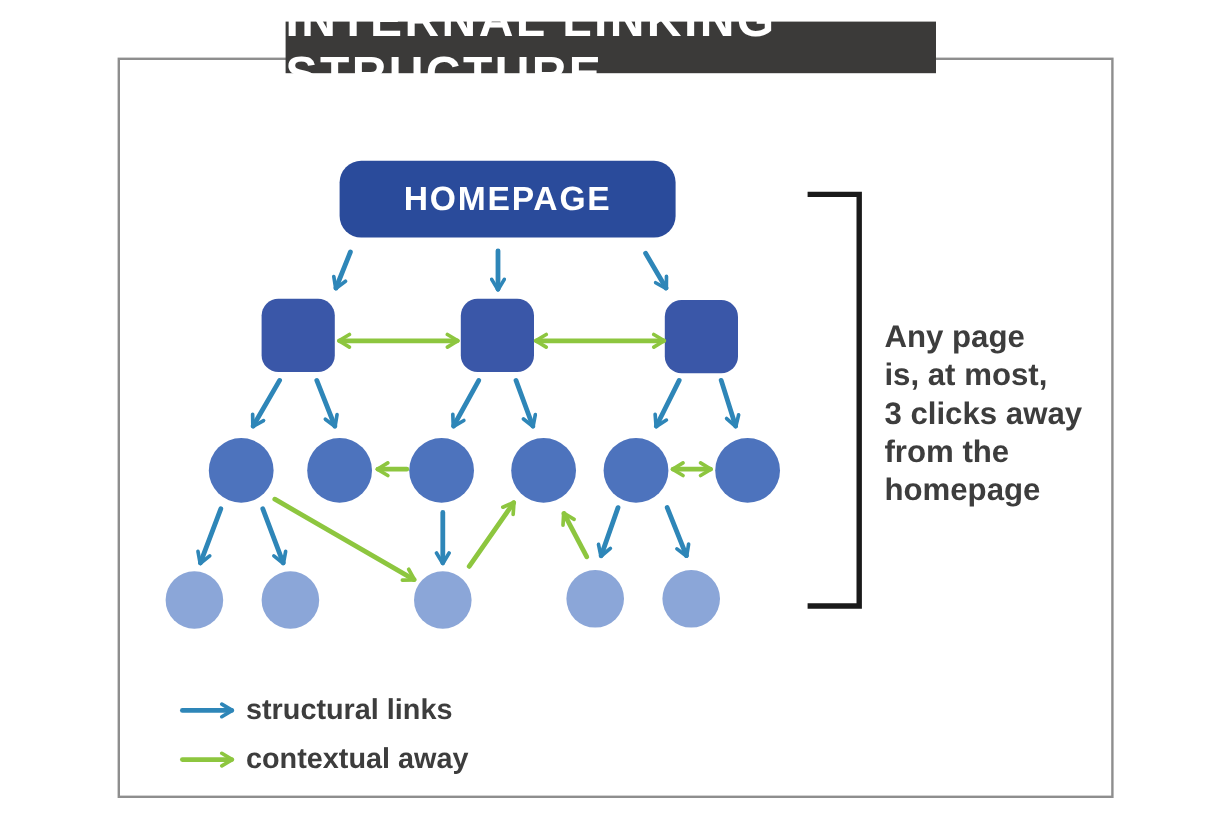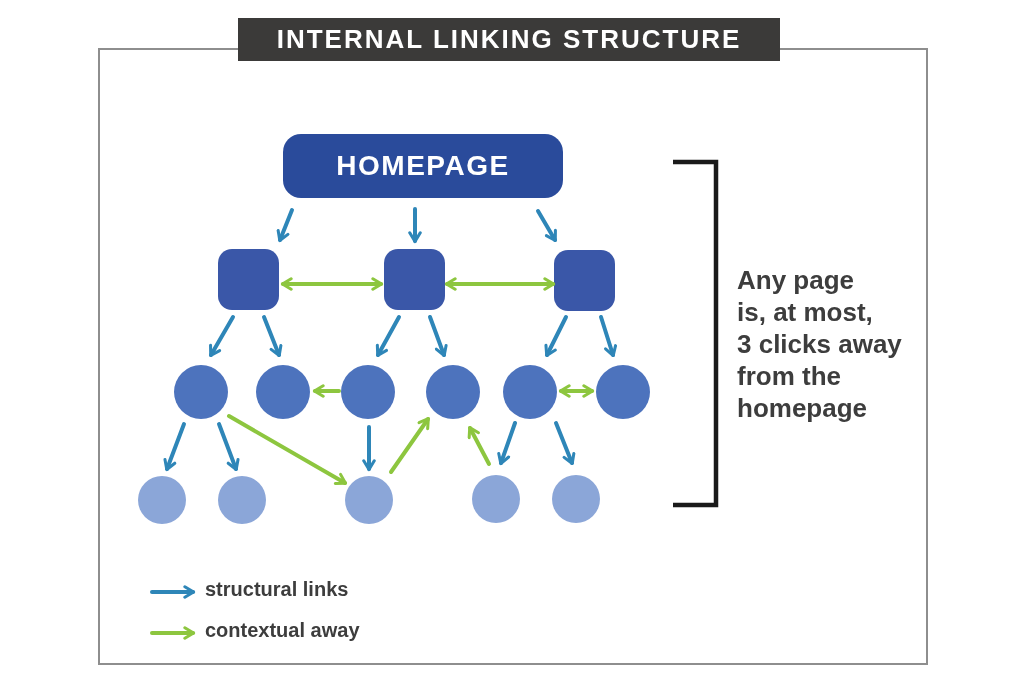--- a/index.html
+++ b/index.html
@@ -8,21 +8,21 @@
     overflow:hidden;font-family:"Liberation Sans",sans-serif;
   }
   #frame{
     position:absolute;left:98px;top:48px;width:826px;height:613px;
     border:2px solid var(--frameBorder,#8e8e8e);background:#ffffff;z-index:0;
   }
   #title-banner{
     position:absolute;left:238px;top:18px;width:542px;height:43px;
     background:var(--titleBg,#3b3a39);color:var(--titleText,#fff);
     display:flex;align-items:center;justify-content:center;
-    font-size:26px;font-weight:bold;letter-spacing:2px;z-index:3;
+    font-size:40px;font-weight:bold;letter-spacing:2px;z-index:3;
   }
   #nodes{position:absolute;inset:0;z-index:1;}
   .node{position:absolute;box-sizing:border-box;}
   #homepage-node{
     position:absolute;background:var(--homepage,#2a4b9b);border-radius:18px;
     display:flex;align-items:center;justify-content:center;z-index:1;
   }
   #homepage-node .label{
     color:#ffffff;font-size:28px;font-weight:bold;letter-spacing:1.5px;
   }
@@ -36,21 +36,21 @@
   .ahead{fill:none;stroke-width:2.6;stroke-linecap:round;stroke-linejoin:round;}
   .ahead.structural-head{stroke:var(--structural,#2e86b8);}
   .ahead.contextual-head{stroke:var(--contextual,#8dc63f);}
   .bracket{fill:none;stroke:var(--bracket,#1a1a1a);stroke-width:4.5;}
   #annotation-text{
     position:absolute;left:737px;top:264px;width:190px;
     font-size:26px;font-weight:bold;line-height:32px;color:var(--text,#3d3d3d);
     white-space:pre-line;z-index:2;
   }
   .legend-label{
-    position:absolute;left:205px;font-size:20px;font-weight:bold;
+    position:absolute;left:205px;font-size:24px;font-weight:bold;
     color:var(--text,#3d3d3d);z-index:2;
   }
   #legend-label-structural{top:578px;}
   #legend-label-contextual{top:619px;}
 </style>
 </head>
 <body>
 
 <div id="stage">
 

